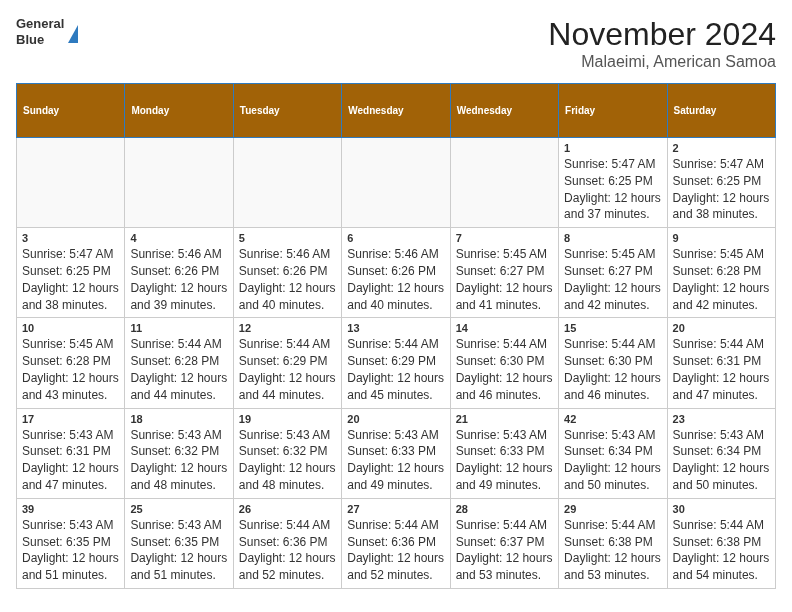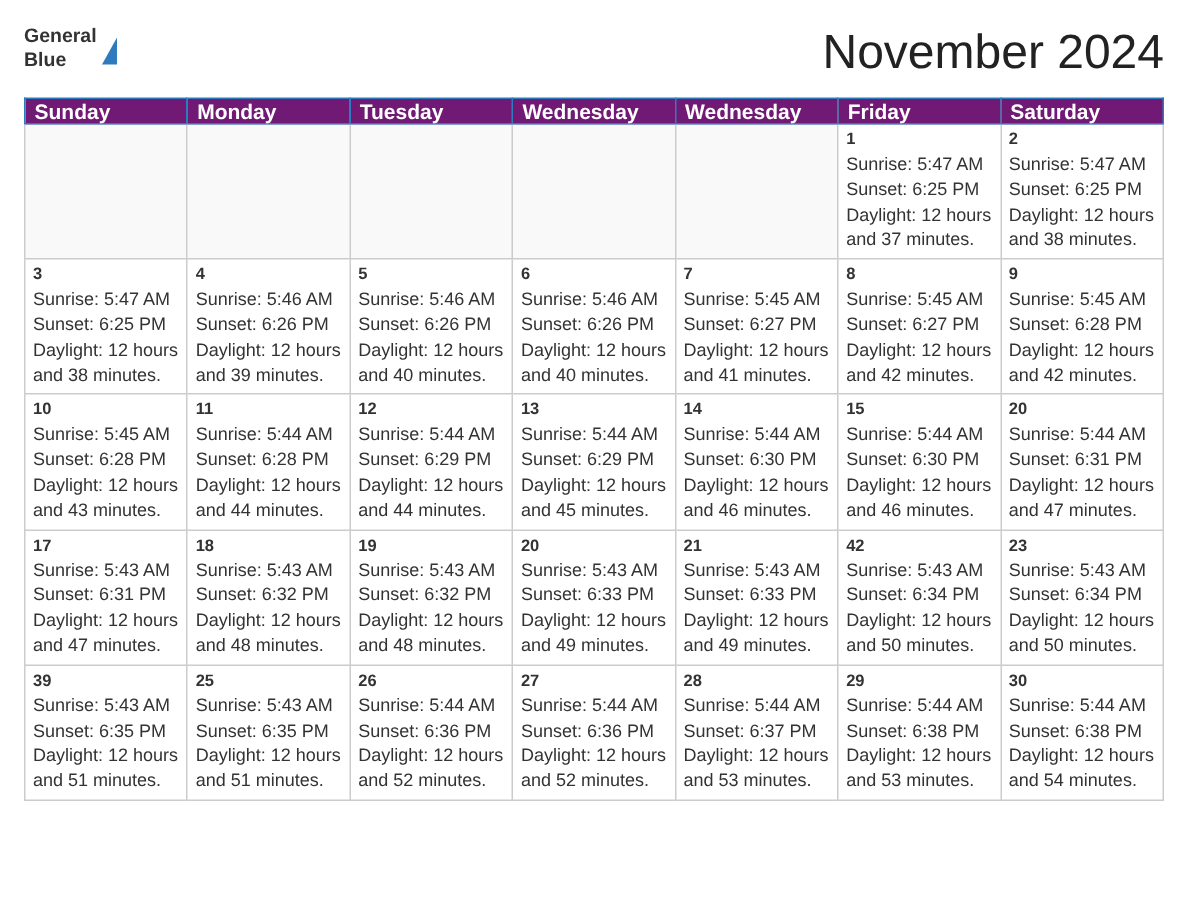--- a/index.html
+++ b/index.html
@@ -51,25 +51,25 @@
     .title-block h2 {
       font-size: 16px;
       font-weight: normal;
       color: #555;
     }
     .calendar {
       width: 100%;
       border-collapse: collapse;
     }
     .calendar th {
-      background-color: #701a75;
+      background-color: #a16207;
       color: #fff;
-      font-size: 14px;
+      font-size: 10px;
       font-weight: bold;
-      padding: 0 6px;
+      padding: 21px 6px;
       text-align: left;
       border: 1px solid #2e7abf;
     }
     .calendar td {
       border: 1px solid #ccc;
       vertical-align: top;
       padding: 4px 5px;
       font-size: 10px;
       color: #333;
       width: calc(100% / 7);
@@ -99,20 +99,21 @@
 <div class="header">
   <div class="logo">
     <div class="logo-text">
       <span>General</span>
       <span>Blue</span>
     </div>
     <div class="logo-triangle"></div>
   </div>
   <div class="title-block">
     <h1>November 2024</h1>
+    <h2>Malaeimi, American Samoa</h2>
   </div>
 </div>
 
 <table class="calendar">
   <thead>
     <tr>
     <th>Sunday</th>
         <th>Monday</th>
         <th>Tuesday</th>
         <th>Wednesday</th>

